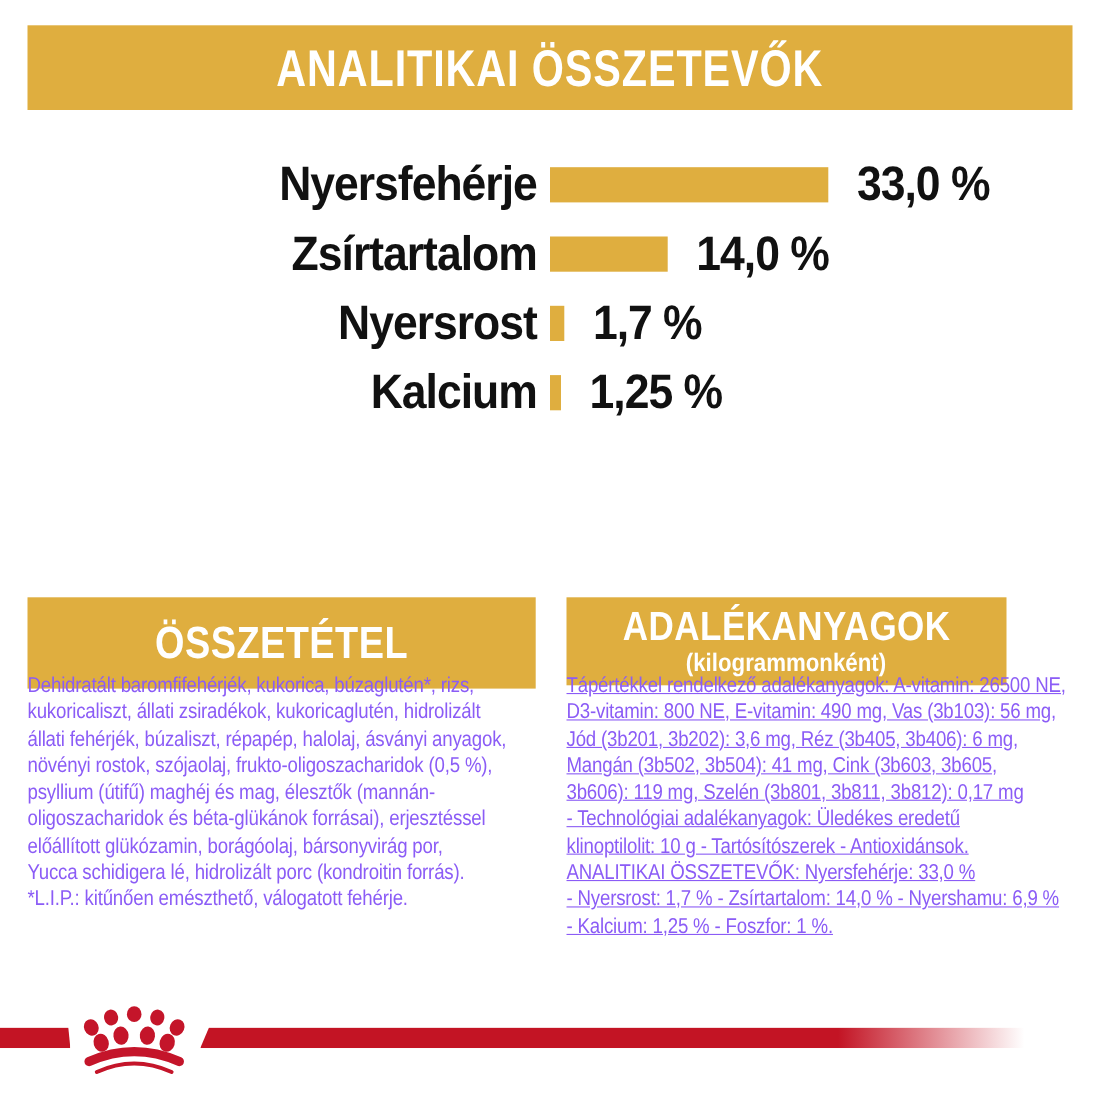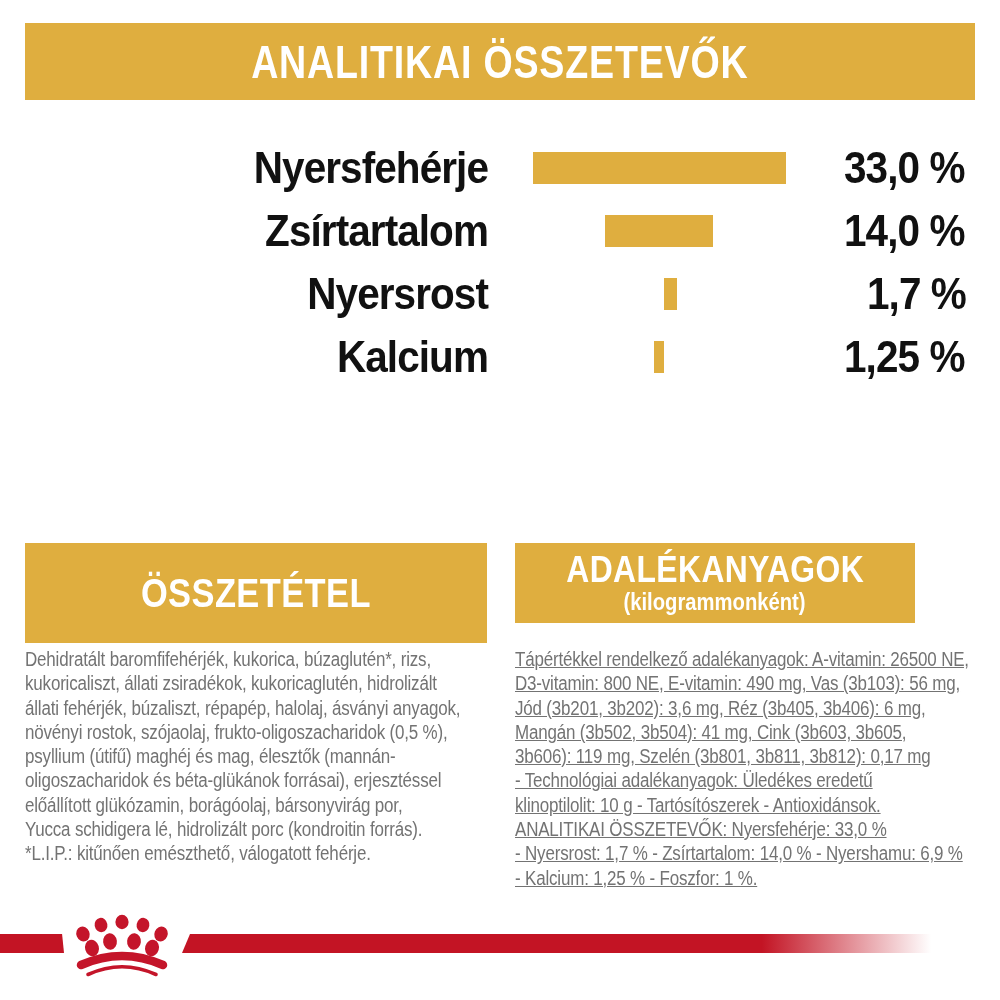--- a/index.html
+++ b/index.html
@@ -7,39 +7,39 @@
     width:1000px;height:1000px;position:relative;background:#ffffff;
     font-family:"Liberation Sans",sans-serif;overflow:hidden;
   }
   .banner{
     position:absolute;background:#dfae3f;color:#ffffff;
     display:flex;align-items:center;justify-content:center;flex-direction:column;
     text-align:left;font-weight:bold;
   }
   #banner-top{left:25px;top:23px;width:950px;height:77px;}
   #banner-top .banner-text{font-size:47px;letter-spacing:1px;transform:scaleX(0.80);white-space:nowrap;}
-  #banner-comp{left:25px;top:543px;width:462px;height:100px;}
+  #banner-comp{left:25px;top:543px;width:462px;height:83px;}
   #banner-comp .banner-text{font-size:41px;letter-spacing:0.5px;transform:scaleX(0.84);white-space:nowrap;}
   #banner-add{left:515px;top:543px;width:400px;height:80px;}
   #banner-add .banner-text{font-size:37px;letter-spacing:0.5px;transform:scaleX(0.86);white-space:nowrap;line-height:1.05;}
   #banner-add .banner-sub{font-size:23px;font-weight:bold;transform:scaleX(0.88);white-space:nowrap;line-height:1.1;}
 
   #chart{position:absolute;left:25px;top:136px;width:950px;}
-  .chart-row{height:63px;display:flex;align-items:center;justify-content:space-between;}
+  .chart-row{height:63px;display:flex;align-items:center;}
   .row-label{
     width:463px;text-align:right;font-weight:bold;font-size:44px;color:#111111;
     letter-spacing:-1px;transform:scaleX(0.92);transform-origin:100% 50%;white-space:nowrap;
   }
   .bar{height:32px;background:#dfae3f;margin-left:12px;flex:0 0 auto;}
   .row-value{
     margin-left:26px;font-weight:bold;font-size:44px;color:#111111;
     letter-spacing:-1px;transform:scaleX(0.92);transform-origin:0 50%;white-space:nowrap;
   }
 
-  .textcol{position:absolute;top:647px;color:#737373;}
+  .textcol{position:absolute;top:611px;color:#8b5cf6;}
   #comp-text{left:25px;width:480px;}
   #add-text{left:515px;width:480px;text-decoration:underline;}
   .textline{
     font-size:19.5px;line-height:24.3px;letter-spacing:-0.2px;white-space:nowrap;
     transform:scaleX(0.87);transform-origin:0 50%;
   }
 
   #stripe-left{
     position:absolute;left:0;top:934px;width:64px;height:19px;background:#c31424;
     -webkit-clip-path:polygon(0 0,97% 0,100% 100%,0 100%);clip-path:polygon(0 0,97% 0,100% 100%,0 100%);

